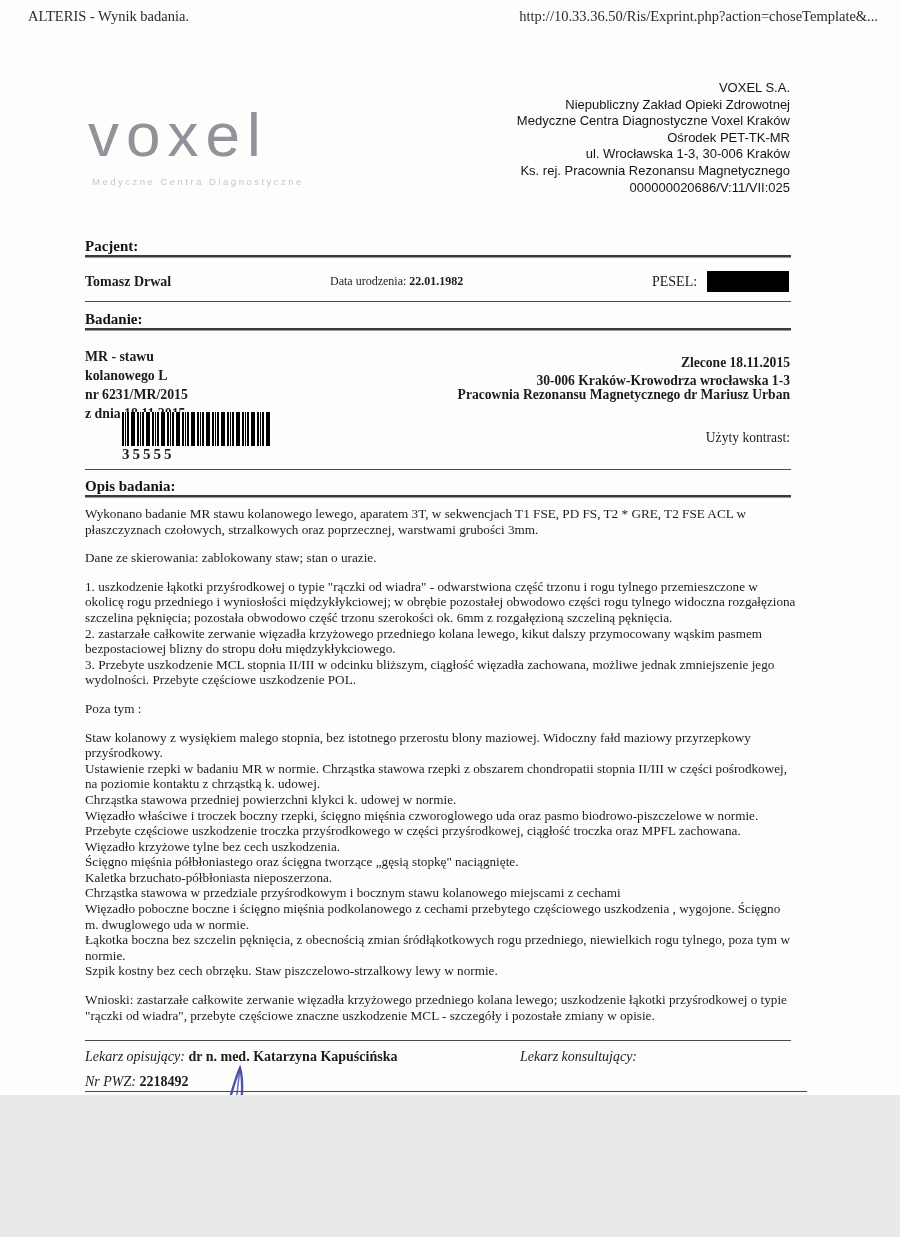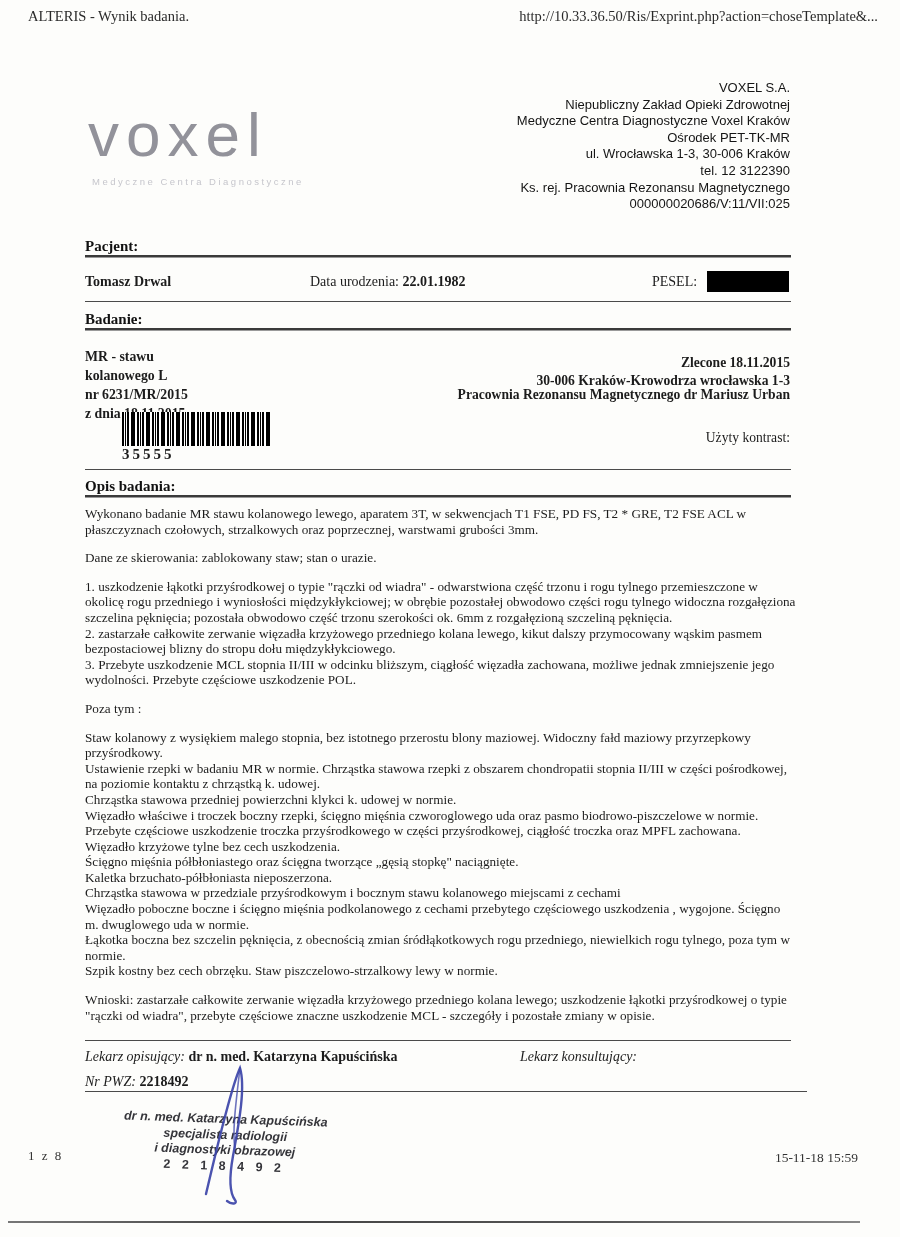--- a/index.html
+++ b/index.html
@@ -1,17 +1,17 @@
 <!DOCTYPE html>
 <html lang="pl"><head>
 <meta charset="utf-8">
 <style>
   html,body{margin:0;padding:0;background:#e9e9e9;}
   .page{
-    position:relative;width:900px;height:1237px;margin:0 auto;
+    position:relative;width:900px;height:1095px;margin:0 auto;
     background:#fdfdfb;overflow:hidden;
     font-family:"Liberation Serif", serif;color:#1c1c1c;
   }
   
   .bh-title{position:absolute;left:28px;top:8px;font-size:14.5px;color:#2a2a2a;}
   .bh-url{position:absolute;right:22px;top:8px;font-size:14.5px;color:#2a2a2a;}
 
   
   .logo{position:absolute;left:88px;top:104px;font-family:"Liberation Sans",sans-serif;
         font-size:62px;color:#92929a;letter-spacing:7px;line-height:1;}
@@ -22,21 +22,21 @@
 
   
   .rule{position:absolute;left:85px;width:706px;height:3px;
         border-top:2px solid #3a3a3a;border-bottom:1px solid #9a9a9a;box-sizing:border-box;}
   .rule.thin{border-top:1.5px solid #4a4a4a;border-bottom:none;height:2px;}
 
   .sec-head{position:absolute;left:85px;font-size:15px;font-weight:bold;color:#111;}
 
   
   .pt-name{position:absolute;left:85px;top:274px;font-size:14px;font-weight:bold;}
-  .pt-birth{position:absolute;left:310px;top:274px;font-size:14px;}
+  .pt-birth{position:absolute;left:330px;top:274px;font-size:12px;}
   .pt-birth b{font-weight:bold;}
   .pt-pesel{position:absolute;left:652px;top:274px;font-size:14px;}
   .pesel-box{position:absolute;left:707px;top:271px;width:82px;height:21px;background:#000;}
 
   
   .exam-left{position:absolute;left:85px;top:347px;font-size:13.8px;font-weight:bold;line-height:19px;}
   .exam-right{position:absolute;right:110px;top:356px;text-align:right;font-size:13.6px;
               font-weight:bold;line-height:14.6px;}
   .barcode{position:absolute;left:122px;top:412px;width:148px;height:34px;background-color:#fff;
     background-image:
@@ -81,21 +81,20 @@
   <div class="bh-url">http://10.33.36.50/Ris/Exprint.php?action=choseTemplate&amp;...</div>
 
   <div class="logo">voxel</div>
   <div class="logo-tag">Medyczne Centra Diagnostyczne</div>
   <div class="address">
     <div>VOXEL S.A.</div>
     <div>Niepubliczny Zakład Opieki Zdrowotnej</div>
     <div>Medyczne Centra Diagnostyczne Voxel Kraków</div>
     <div>Ośrodek PET-TK-MR</div>
     <div>ul. Wrocławska 1-3, 30-006 Kraków</div>
-    <div>tel. 12 3122390</div>
     <div>Ks. rej. Pracownia Rezonansu Magnetycznego</div>
     <div>000000020686/V:11/VII:025</div>
   </div>
 
   <div class="sec-head" style="top:238px">Pacjent:</div>
   <div class="rule" style="top:255px"></div>
   <div class="pt-name">Tomasz Drwal</div>
   <div class="pt-birth"><span>Data urodzenia: </span><b>22.01.1982</b></div>
   <div class="pt-pesel">PESEL:</div>
   <div class="pesel-box"></div>

